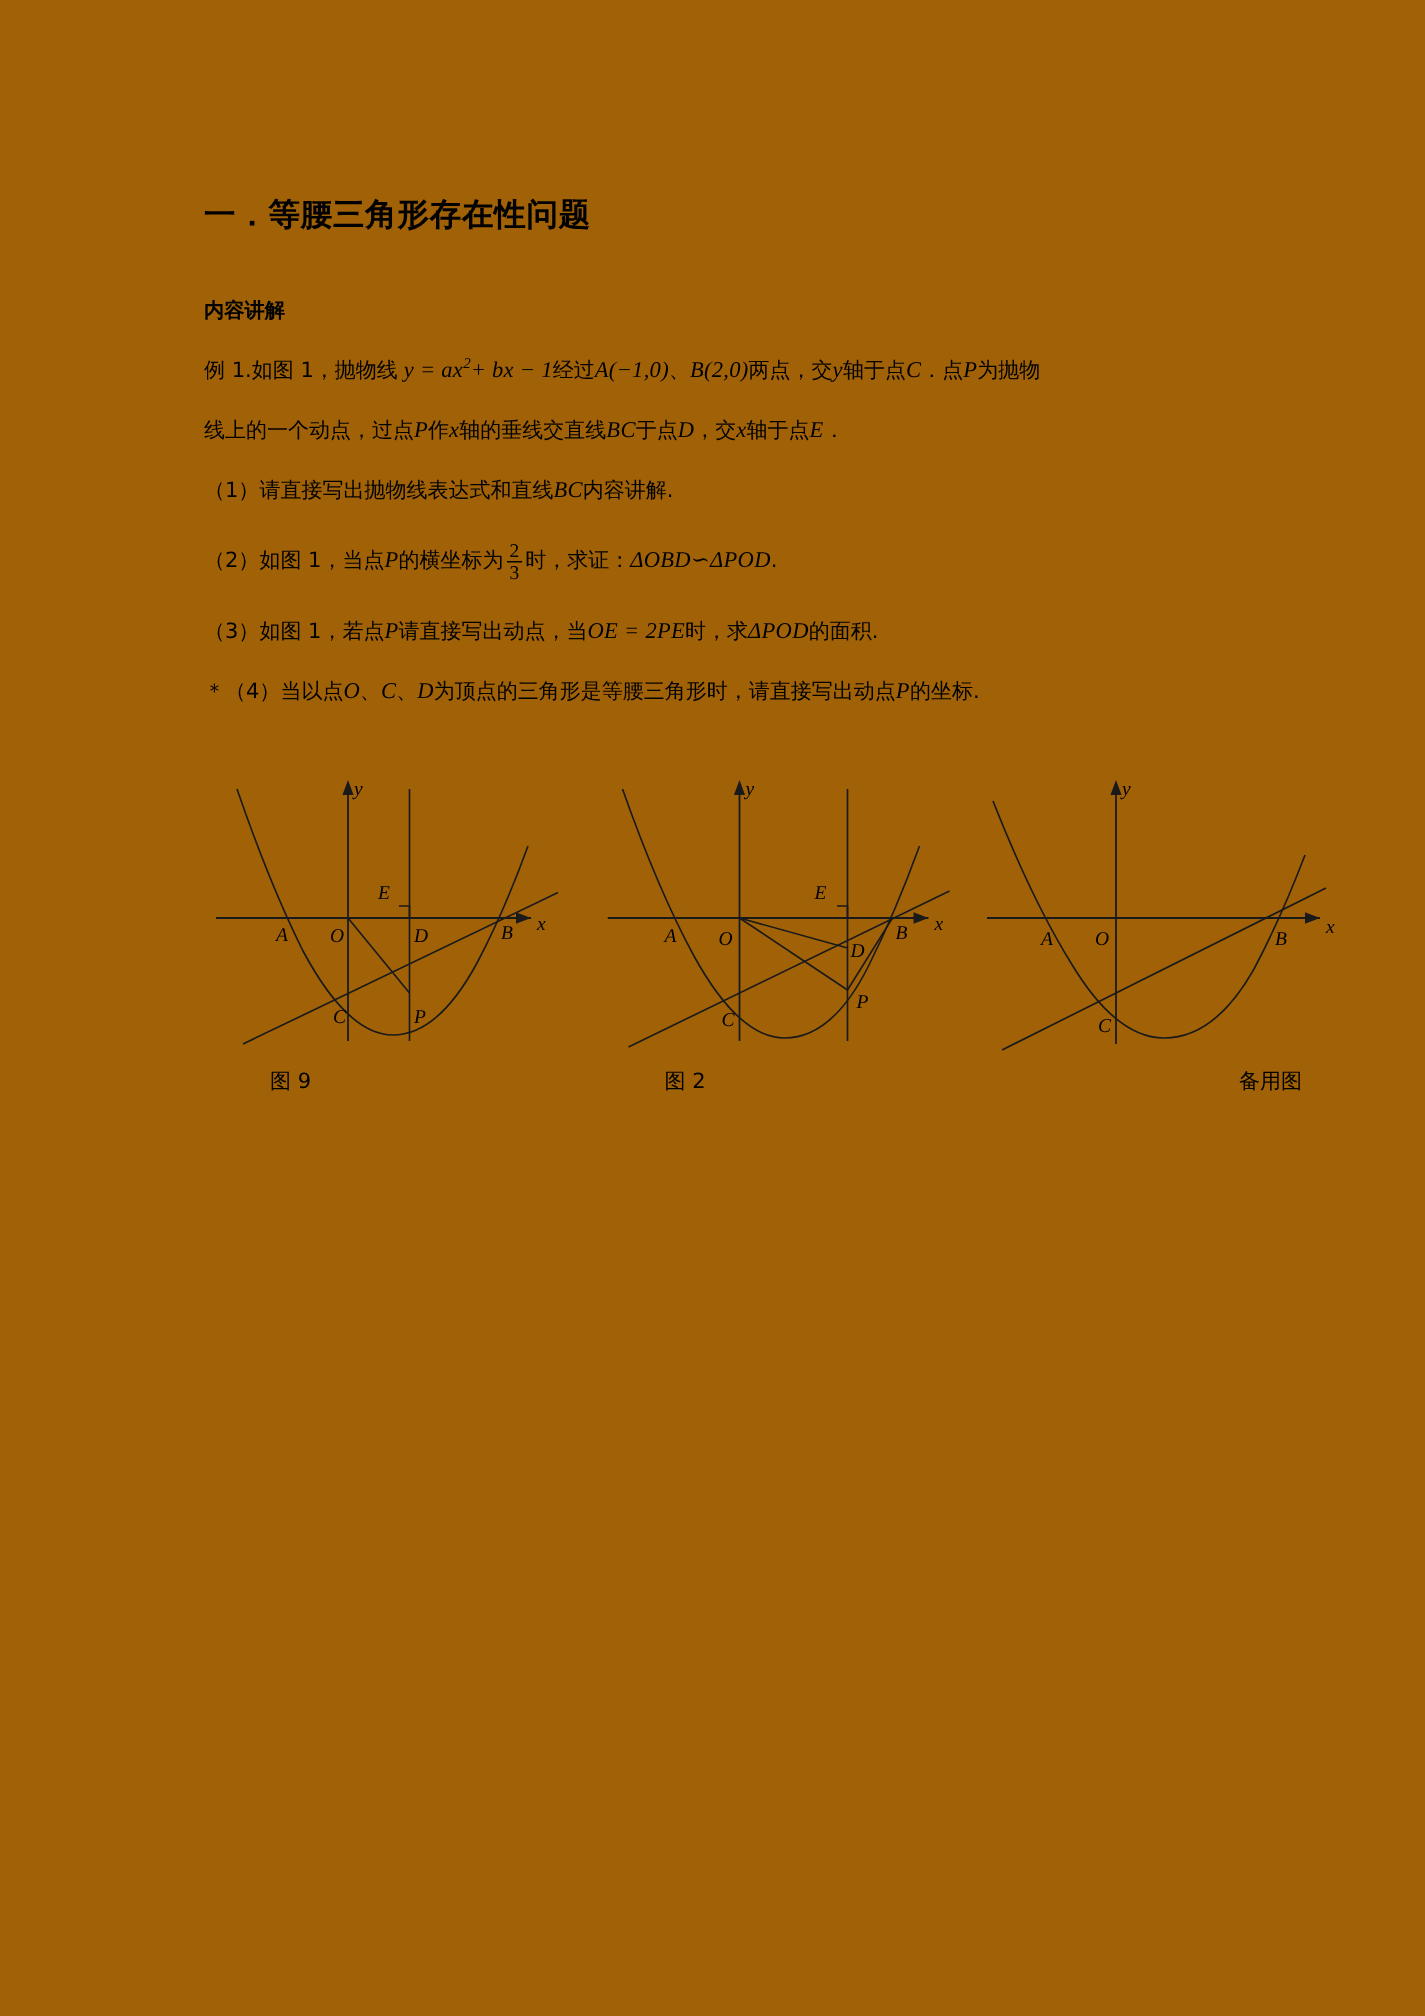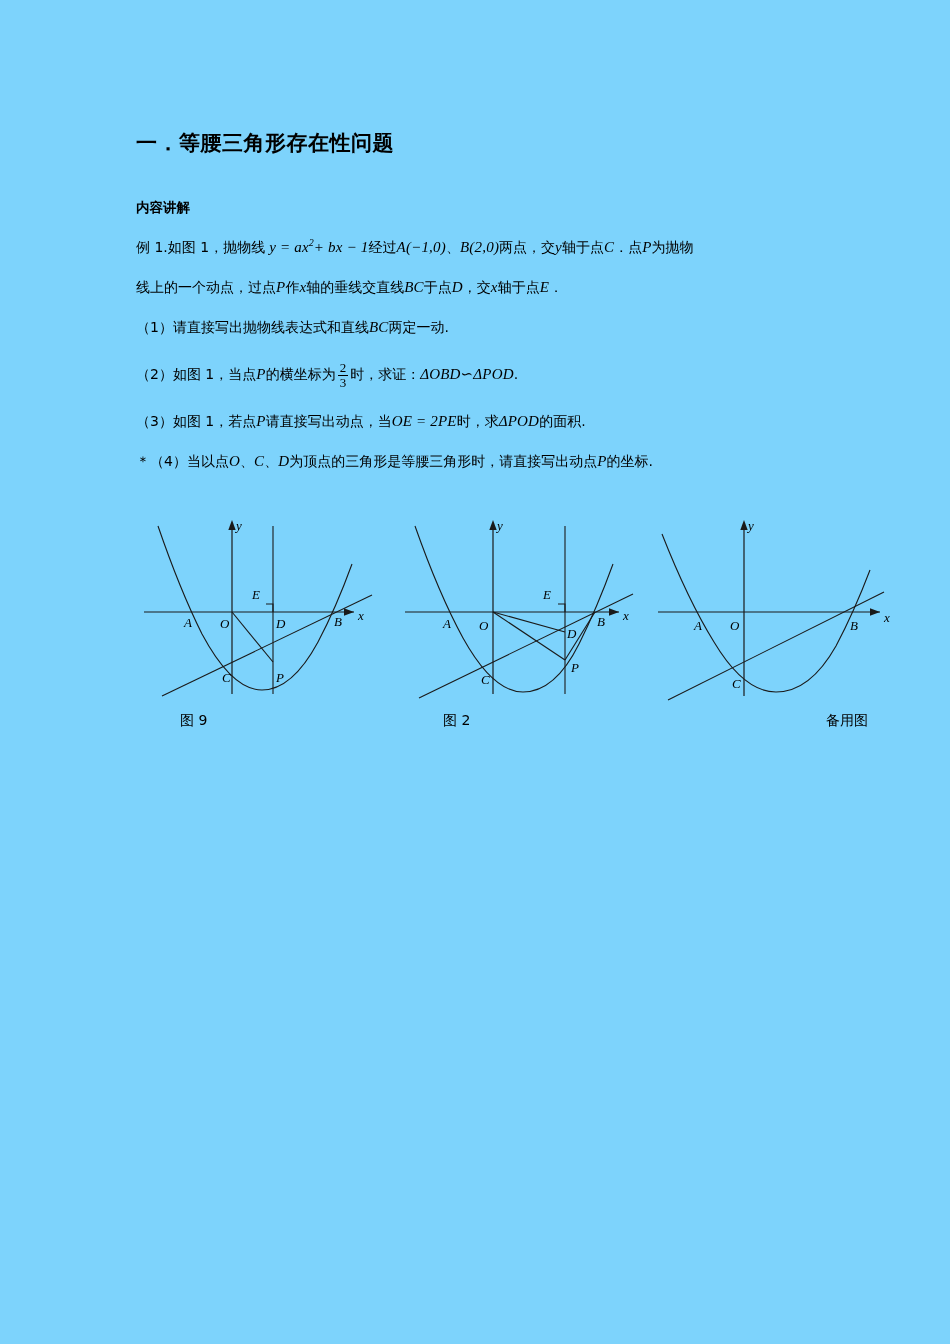--- a/index.html
+++ b/index.html
@@ -14,21 +14,21 @@
     font-family: "Liberation Serif", "DejaVu Serif", serif;
     color: #000000;
     position: relative;
     overflow: hidden;
   }
   .page {
     position: absolute;
     left: 0; top: 0;
     width: 950px;
     height: 1344px;
-    background: #7dd3fc;
+    background: #a16207;
   }
   .content {
     position: absolute;
     left: 136px;
     top: 128px;
     width: 700px;
   }
 
   
   .doc-title {
@@ -142,21 +142,21 @@
 
     <h1 class="doc-title">一．等腰三角形存在性问题</h1>
 
     <div class="section-label">内容讲解</div>
 
 
     <div class="para"><span>例 1.如图 1，抛物线</span><span class="m">&nbsp;</span><span class="m">y = ax</span><sup class="exp">2</sup><span class="m">+ bx − 1</span><span>经过</span><span class="m">A(−1,0)</span><span>、</span><span class="m">B(2,0)</span><span>两点，交</span><span class="m">y</span><span>轴于点</span><span class="m">C</span><span>．点</span><span class="m">P</span><span>为抛物</span></div>
 
     <div class="para"><span>线上的一个动点，过点</span><span class="m">P</span><span>作</span><span class="m">x</span><span>轴的垂线交直线</span><span class="m">BC</span><span>于点</span><span class="m">D</span><span>，交</span><span class="m">x</span><span>轴于点</span><span class="m">E</span><span>．</span></div>
 
-    <div class="para"><span>（1）</span><span>请直接写出抛物线表达式和直线</span><span class="m">BC</span><span>两定一动.</span></div>
+    <div class="para"><span>（1）</span><span>请直接写出抛物线表达式和直线</span><span class="m">BC</span><span>内容讲解.</span></div>
 
     <div class="para tall"><span>（2）</span><span>如图 1，当点</span><span class="m">P</span><span>的横坐标为</span><span class="frac"><span class="n">2</span><span class="bar"></span><span class="d">3</span></span><span>时，求证：</span><span class="m">ΔOBD∽ΔPOD</span><span>.</span></div>
 
     <div class="para"><span>（3）</span><span>如图 1，若点</span><span class="m">P</span><span>请直接写出动点，当</span><span class="m">OE = 2PE</span><span>时，求</span><span class="m">ΔPOD</span><span>的面积.</span></div>
 
     <div class="para"><span>＊（4）</span><span>当以点</span><span class="m">O</span><span>、</span><span class="m">C</span><span>、</span><span class="m">D</span><span>为顶点的三角形是等腰三角形时，请直接写出动点</span><span class="m">P</span><span>的坐标.</span></div>
 
   </div>
 
   <div class="figures">

